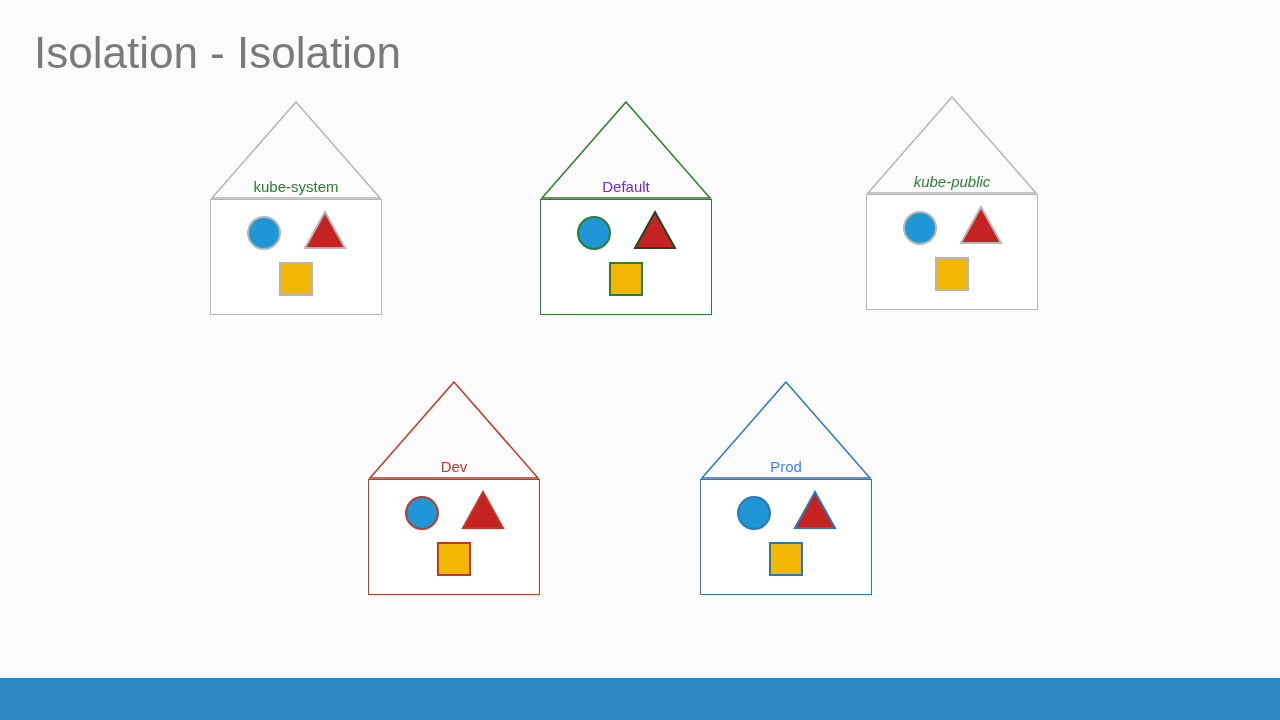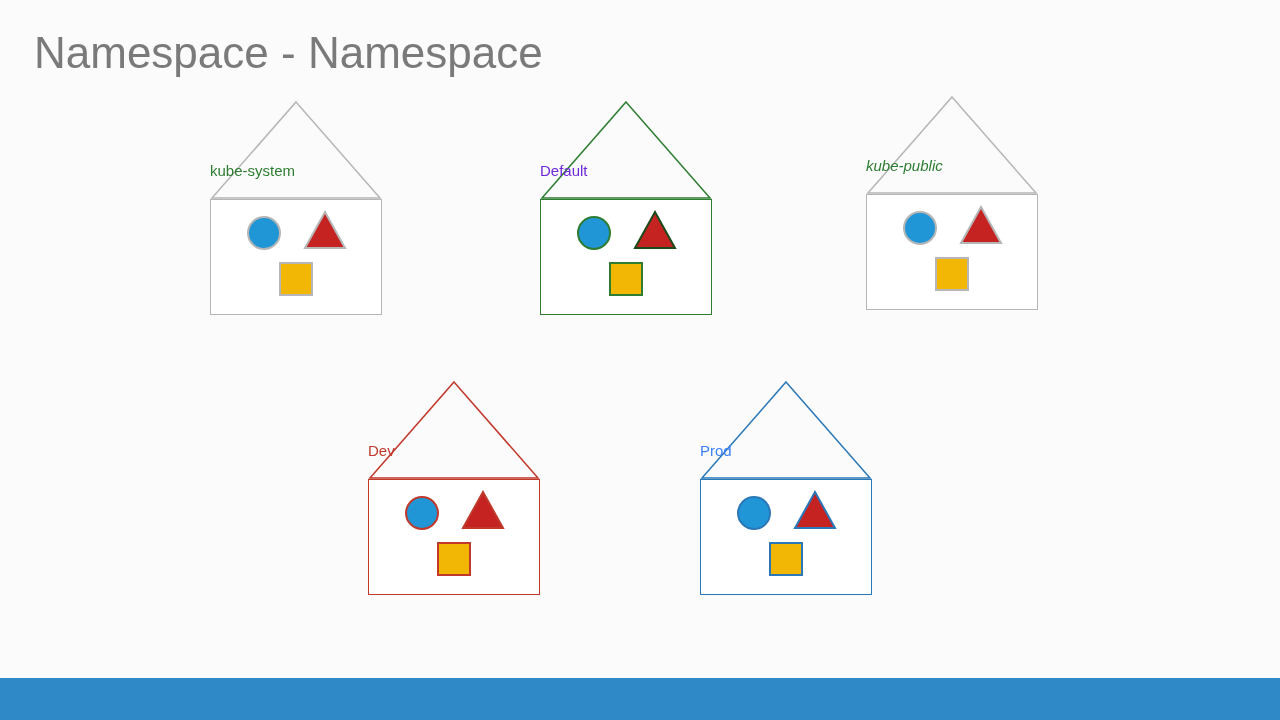--- a/index.html
+++ b/index.html
@@ -36,22 +36,22 @@
   .body {
     width: 172px;
     height: 116px;
     border: 1.5px solid;
     position: relative;
     background: #fff;
   }
   .label {
     position: absolute;
     width: 100%;
-    text-align: left;
-    top: 62px;
+    text-align: center;
+    top: 78px;
     font-size: 15px;
   }
   .circle {
     width: 34px; height: 34px;
     border-radius: 50%;
     position: absolute;
     top: 16px; left: 36px;
   }
   .triangle {
     position: absolute;
@@ -59,21 +59,21 @@
   }
   .square {
     width: 34px; height: 34px;
     position: absolute;
     top: 62px; left: 68px;
   }
 </style>
 </head>
 <body>
 
-<div class="title">Namespace - Namespace</div>
+<div class="title">Isolation - Isolation</div>
 
 <div class="house" style="top:100px; left:210px;">
   <svg class="roof" width="172" height="100">
     <polygon points="86,2 170,98 2,98" fill="none" stroke="#b6b6b6" stroke-width="1.5"></polygon>
   </svg>
   <div class="label" style="color:#2e7d32">kube-system</div>
   <div class="body" style="border-color:#b6b6b6; margin-top:-1px;">
     <div class="circle" style="background:#2196d6; border:2px solid #b6b6b6;"></div>
     <svg class="triangle" width="44" height="40">
       <polygon points="22,2 42,38 2,38" fill="#c52222" stroke="#b6b6b6" stroke-width="2"></polygon>

